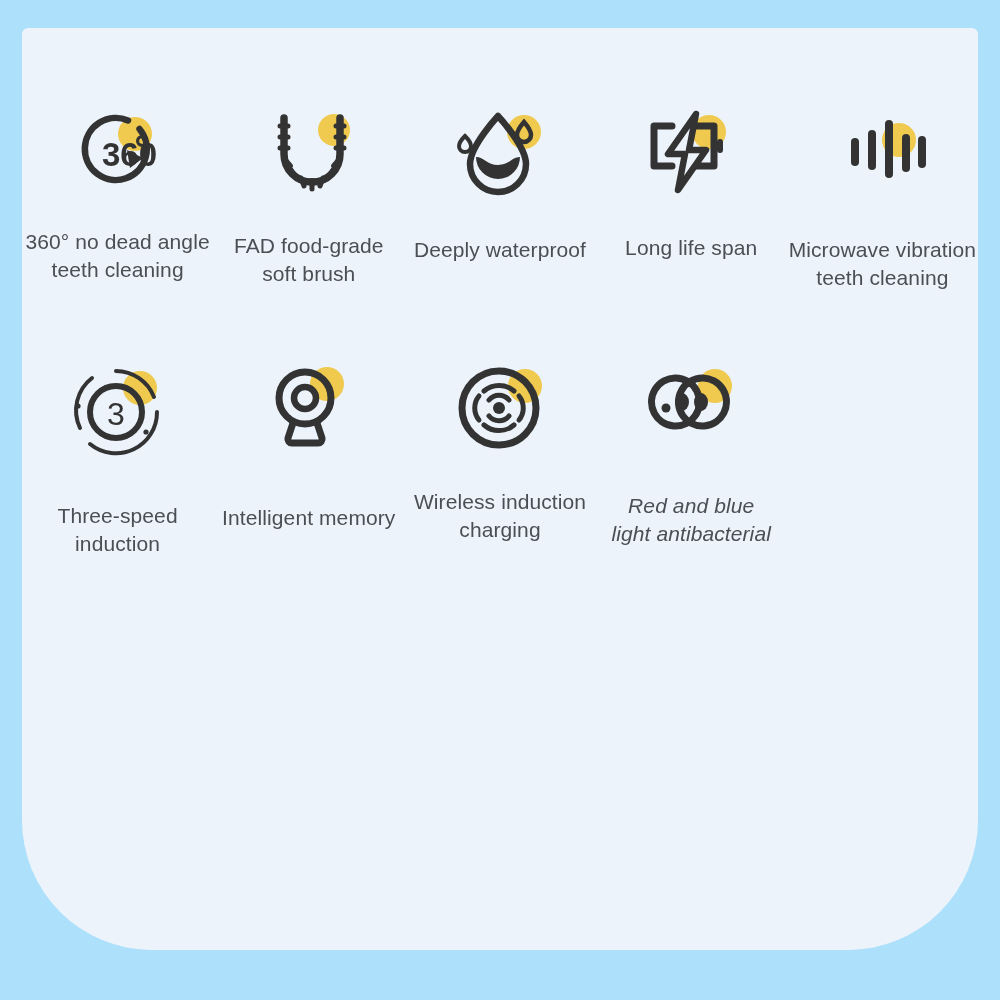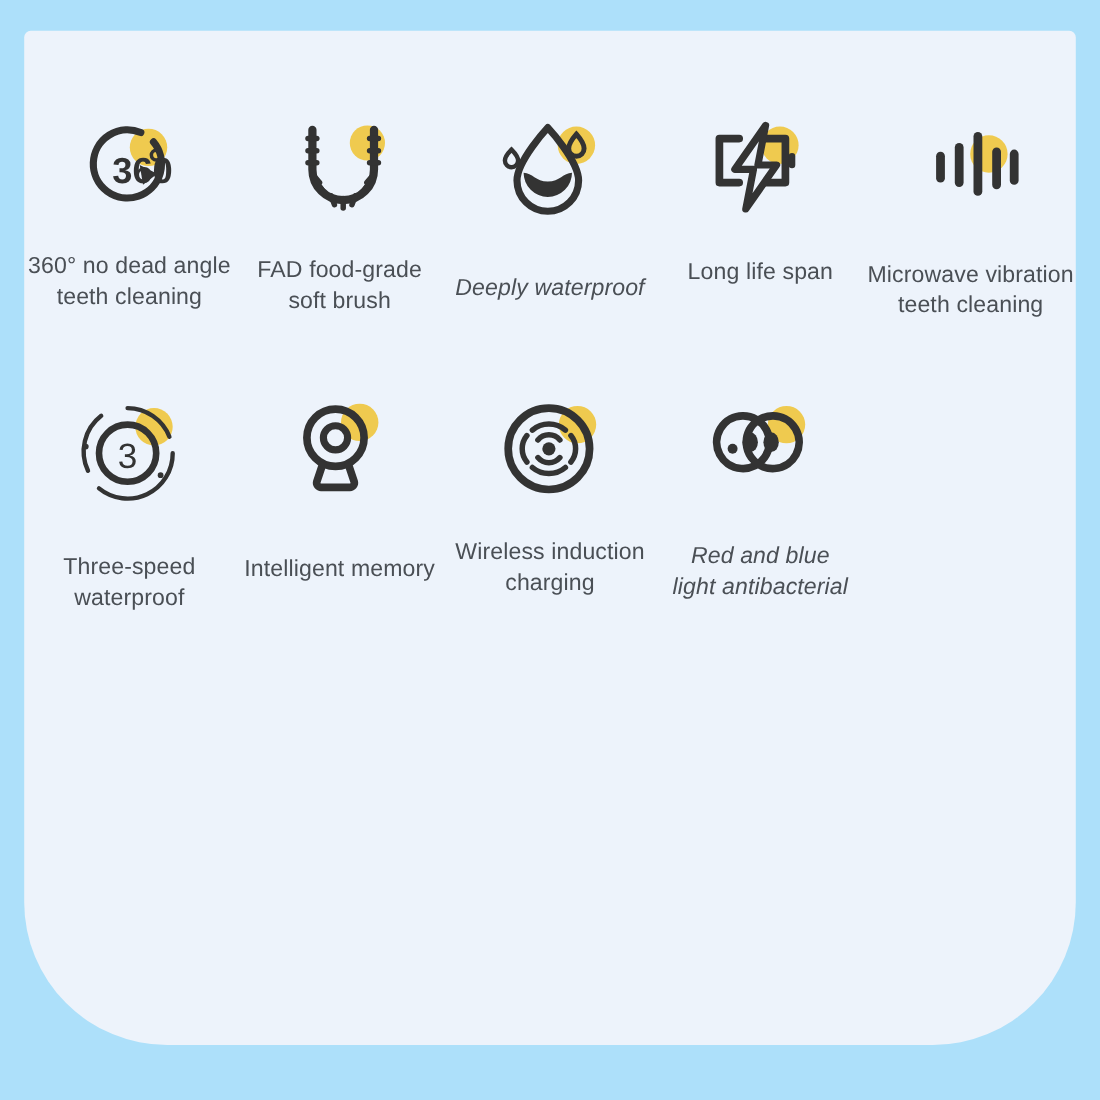--- a/index.html
+++ b/index.html
@@ -67,21 +67,21 @@
     color: #4a4f55;
     font-size: 21px;
     line-height: 1.32;
     letter-spacing: 0.1px;
     font-family: "Liberation Sans", sans-serif;
     white-space: pre-line;
   }
   
   .cell-0 .caption { margin-top: 18px; }
   .cell-1 .caption { margin-top: 22px; }
-  .cell-2 .caption { margin-top: 38px; font-style: italic; }
+  .cell-2 .caption { margin-top: 26px; }
   .cell-3 .caption { margin-top: 24px; }
   .cell-4 .caption { margin-top: 26px; }
   .cell-5 .caption { margin-top: 38px; }
   .cell-6 .caption { margin-top: 40px; }
   .cell-7 .caption { margin-top: 24px; }
   .cell-8 .caption { margin-top: 28px; font-style: italic; }
 
   .cell-1 .icon-wrap, .cell-4 .icon-wrap, .cell-7 .icon-wrap { margin-left: 6px; }
   .cell-2 .icon-wrap, .cell-5 .icon-wrap, .cell-8 .icon-wrap { margin-left: 4px; }
 </style>
@@ -181,21 +181,21 @@
             <circle cx="70" cy="26" r="17" fill="#efca4f"></circle>
             <circle cx="46" cy="50" r="26" fill="none" stroke="#333333" stroke-width="6"></circle>
             <path d="M46 9 A41 41 0 0 1 84 35" fill="none" stroke="#333333" stroke-width="4" stroke-linecap="round"></path>
             <path d="M87 50 A41 41 0 0 1 20 82" fill="none" stroke="#333333" stroke-width="4" stroke-linecap="round"></path>
             <path d="M10 66 A41 41 0 0 1 22 16" fill="none" stroke="#333333" stroke-width="4" stroke-linecap="round"></path>
             <circle cx="8" cy="44" r="2.6" fill="#333333"></circle>
             <circle cx="76" cy="70" r="2.6" fill="#333333"></circle>
             <text x="46" y="63" text-anchor="middle" font-family="'Liberation Sans', sans-serif" font-size="32" fill="#333333">3</text>
           </svg>
         </div>
-        <div class="caption">Three-speed waterproof</div>
+        <div class="caption">Three-speed induction</div>
       </div>
 
       <div class="feature cell-6">
         <div class="icon-wrap">
           <svg width="96" height="96" viewBox="0 0 96 96">
             <circle cx="66" cy="20" r="17" fill="#efca4f"></circle>
             <circle cx="44" cy="34" r="26" fill="none" stroke="#333333" stroke-width="7"></circle>
             <circle cx="44" cy="34" r="11" fill="none" stroke="#333333" stroke-width="6.5"></circle>
             <path d="M33 56 L27 74 A4 4 0 0 0 31 79 L57 79 A4 4 0 0 0 61 74 L55 56" fill="none" stroke="#333333" stroke-width="7" stroke-linejoin="round"></path>
           </svg>

